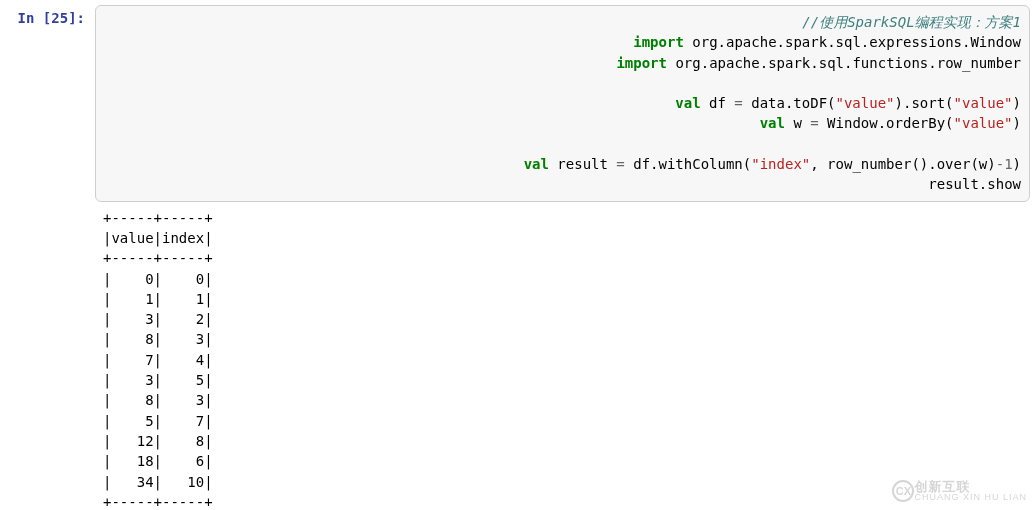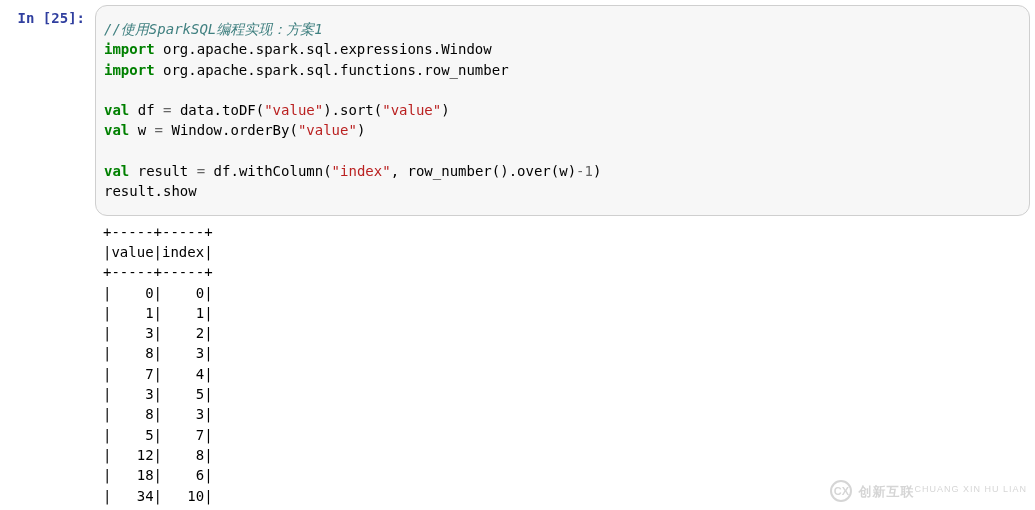--- a/index.html
+++ b/index.html
@@ -28,64 +28,65 @@
       font-family: monospace;
       flex-shrink: 0;
       padding-top: 5px;
     }
     .content-area {
       flex: 1;
     }
     .code-box {
       background: #f7f7f7;
       border: 1px solid #cfcfcf;
-      border-radius: 12px;
-      padding: 13px 8px;
+      border-radius: 6px;
+      padding: 6px 8px;
       line-height: 1.45;
       white-space: pre;
       font-family: "DejaVu Sans Mono", "Menlo", "Consolas", monospace;
+      text-align: right;
     }
     .output-box {
       background: #ffffff;
       padding: 6px 8px 0 8px;
       line-height: 1.45;
       white-space: pre;
       font-family: "DejaVu Sans Mono", "Menlo", "Consolas", monospace;
       color: #000;
     }
     .c-italic { font-style: italic; color: #408080; }
     .c-keyword { color: #008000; font-weight: bold; }
     .c-string { color: #BA2121; }
     .c-op { color: #666666; }
     .watermark {
       position: absolute;
       right: 8px;
       bottom: 8px;
       opacity: 0.35;
       display: flex;
       align-items: center;
-      gap: 6px;
+      gap: 0;
       font-family: sans-serif;
       font-size: 12px;
       color: #888;
     }
     .watermark-logo {
       width: 22px;
       height: 22px;
       border-radius: 50%;
       border: 2px solid #888;
       display: flex;
       align-items: center;
       justify-content: center;
       font-weight: bold;
       font-size: 11px;
     }
     .watermark-text {
       display: flex;
-      flex-direction: row;
+      flex-direction: column;
       line-height: 1;
       font-size: 9px;
       letter-spacing: 1px;
     }
     .watermark-cn { font-size: 13px; font-weight: bold; }
   </style>
 </head>
 <body>
 
 <div class="cell">

